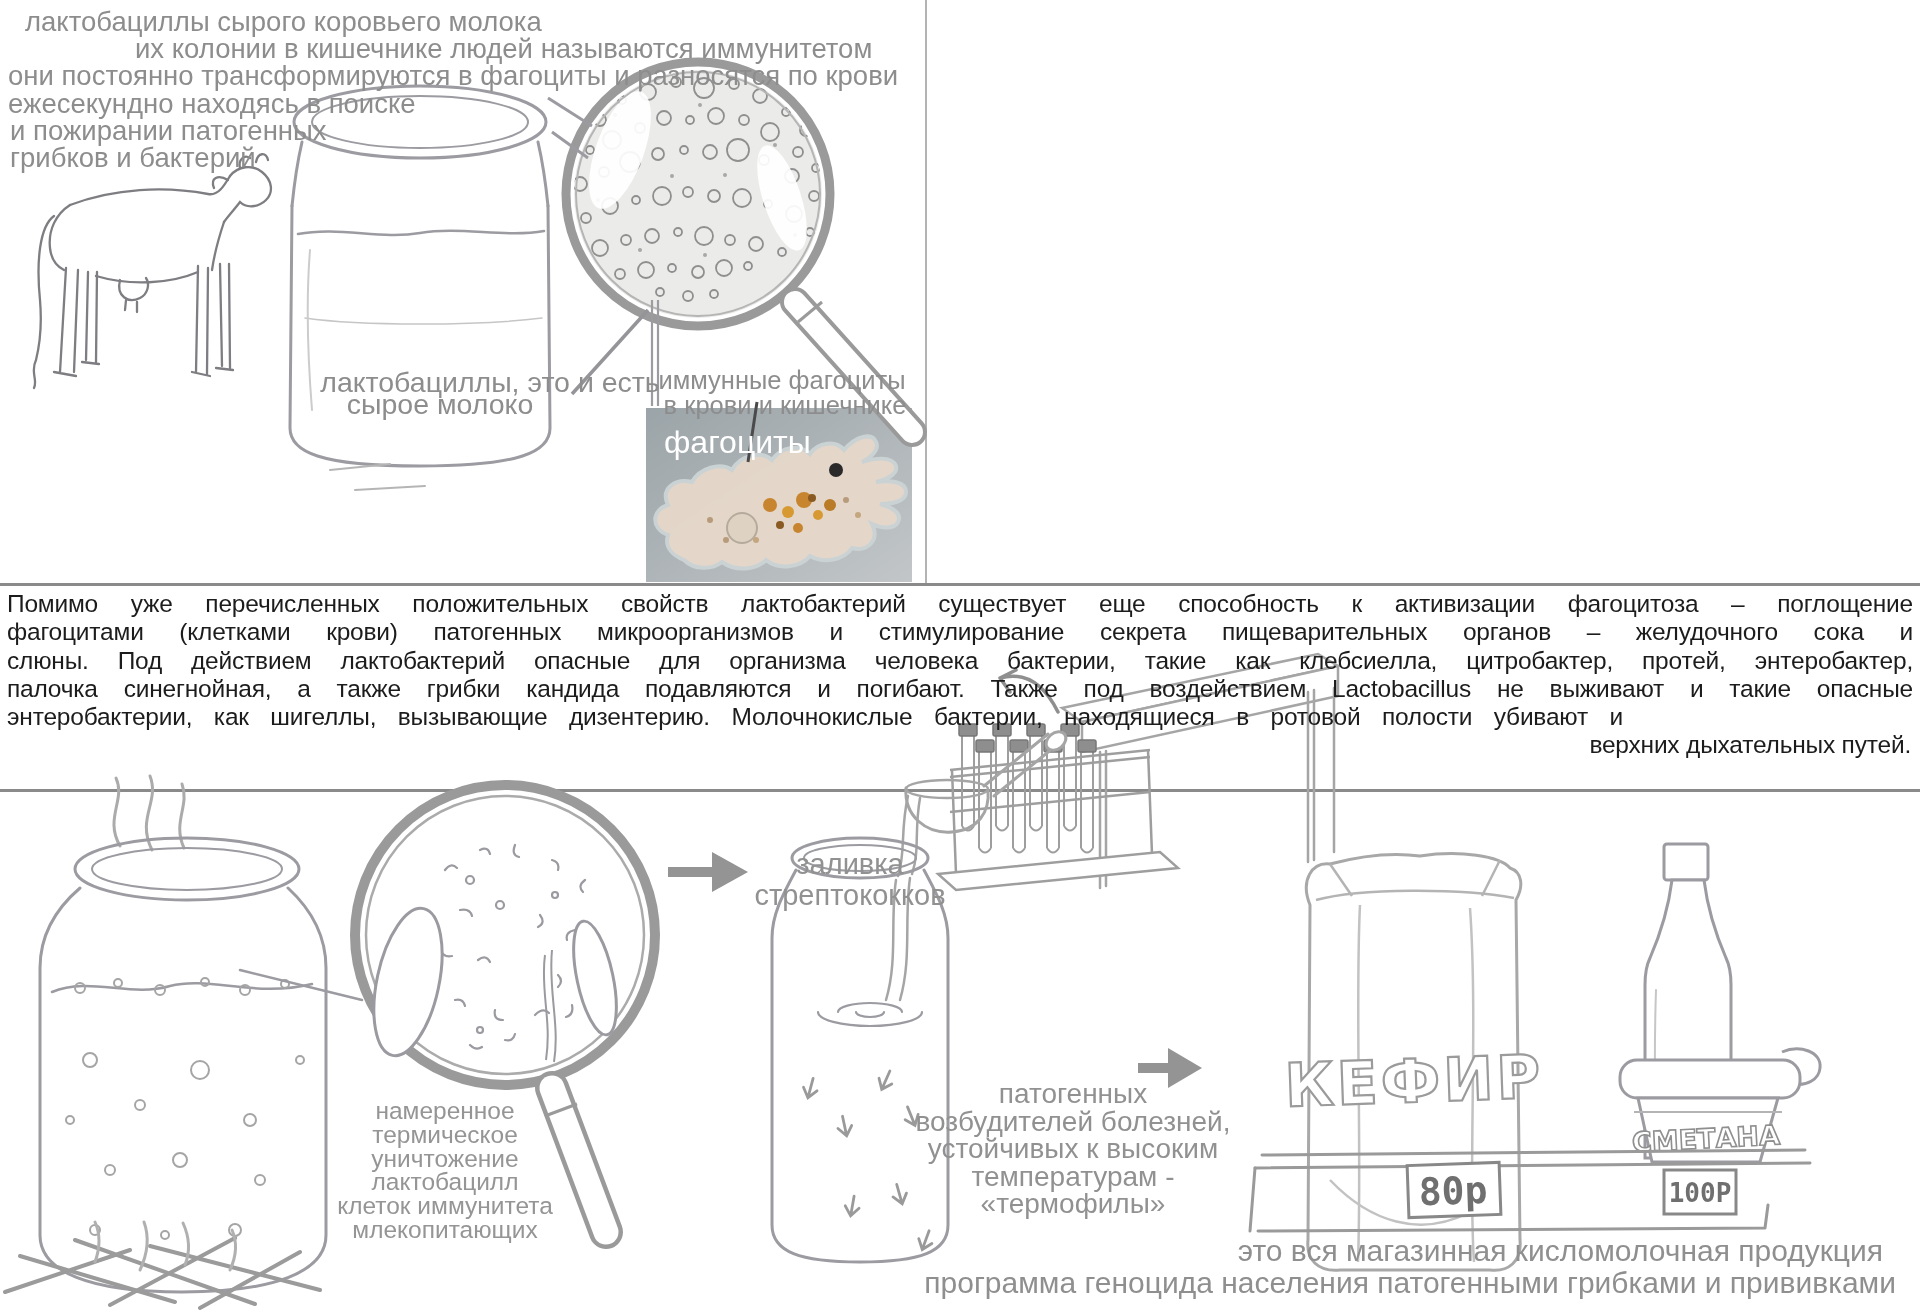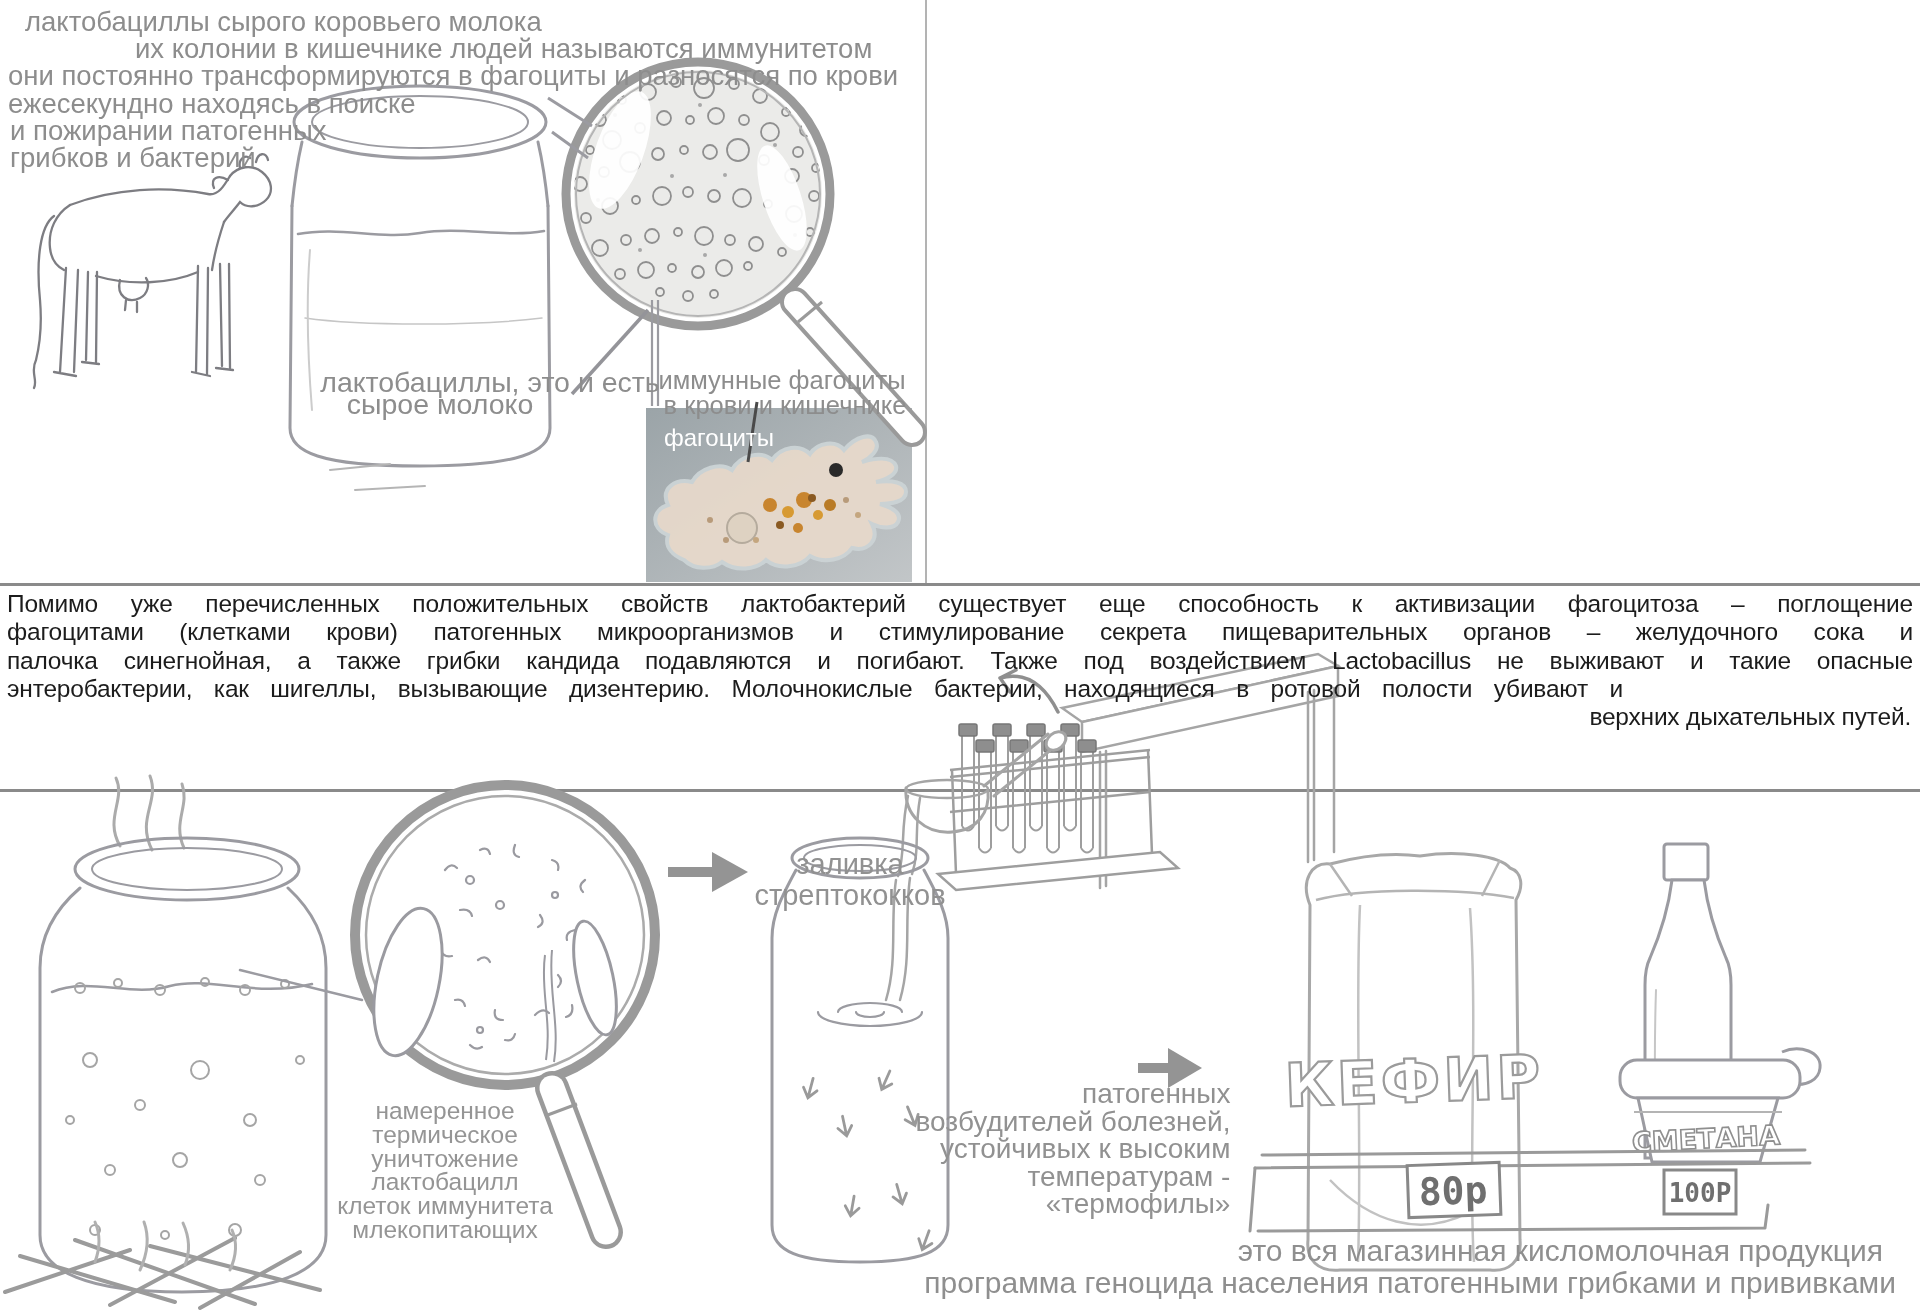--- a/index.html
+++ b/index.html
@@ -7,21 +7,21 @@
         font-family:"Liberation Sans",sans-serif;}
   #art{position:absolute;left:0;top:0;}
   .lbl{position:absolute;color:#8d8d8d;white-space:nowrap;}
   .ctr{transform:translateX(-50%);text-align:center;}
   .top-line{font-size:27.5px;}
   .note{font-size:27px;line-height:29px;}
   .milk1{font-size:28.5px;}
   .milk2{font-size:28.5px;}
   .ph1{font-size:25.5px;}
   .ph2{font-size:25.5px;}
-  .photo-cap{position:absolute;color:#ffffff;font-size:24px;white-space:nowrap;}
+  .photo-cap{position:absolute;color:#ffffff;font-size:32px;white-space:nowrap;}
   .par{position:absolute;left:7px;right:7px;top:590px;color:#1c1c1c;font-size:24.5px;
        line-height:28.3px;letter-spacing:-0.2px;}
   .pl{text-align:justify;text-align-last:justify;}
   .pl5{margin-right:290px;}
   .pl6{margin-right:330px;}
   .pl7{text-align:right;text-align-last:right;padding-right:2px;}
   .boil{font-size:24.5px;line-height:23.8px;color:#959595;}
   .pour{font-size:29px;line-height:31px;color:#919191;}
   .thermo{font-size:28px;line-height:27.5px;color:#919191;}
   .cap{position:absolute;color:#8f8f8f;font-size:30px;white-space:nowrap;text-align:center;}
@@ -393,40 +393,41 @@
 <div class="lbl milk2 ctr" style="left:440px;top:388px;">сырое молоко</div>
 
 <div class="lbl ph1 ctr" style="left:782px;top:366px;">иммунные фагоциты</div>
 <div class="lbl ph2 ctr" style="left:785px;top:391px;">в крови и кишечнике</div>
 
 <div class="photo-cap" style="left:664px;top:424px;">фагоциты</div>
 
 <div class="par">
   <div class="pl">Помимо уже перечисленных положительных свойств лактобактерий существует еще способность к активизации фагоцитоза – поглощение</div>
   <div class="pl">фагоцитами (клетками крови) патогенных микроорганизмов и стимулирование секрета пищеварительных органов – желудочного сока и</div>
+  <div class="pl">слюны. Под действием лактобактерий опасные для организма человека бактерии, такие как клебсиелла, цитробактер, протей, энтеробактер,</div>
   <div class="pl">палочка синегнойная, а также грибки кандида подавляются и погибают. Также под воздействием Lactobacillus не выживают и такие опасные</div>
   <div class="pl pl5">энтеробактерии, как шигеллы, вызывающие дизентерию. Молочнокислые бактерии, находящиеся в ротовой полости убивают и</div>
   <div class="pl7">верхних дыхательных путей.</div>
 </div>
 
 <div class="lbl boil ctr" style="left:445px;top:1099px;">
   <div>намеренное</div>
   <div>термическое</div>
   <div>уничтожение</div>
   <div>лактобацилл</div>
   <div>клеток иммунитета</div>
   <div>млекопитающих</div>
 </div>
 
 <div class="lbl pour ctr" style="left:850px;top:849px;">
   <div>заливка</div>
   <div>стрептококков</div>
 </div>
 
-<div class="lbl thermo ctr" style="left:1073px;top:1080px;text-align:right;">
+<div class="lbl thermo ctr" style="left:1073px;top:1080px;">
   <div>патогенных</div>
   <div>возбудителей болезней,</div>
   <div>устойчивых к высоким</div>
   <div>температурам -</div>
   <div>«термофилы»</div>
 </div>
 
 <div class="cap" style="right:37px;top:1234px;">это вся магазинная кисломолочная продукция</div>
 <div class="cap" style="right:24px;top:1266px;">программа геноцида населения патогенными грибками и прививками</div>
 

